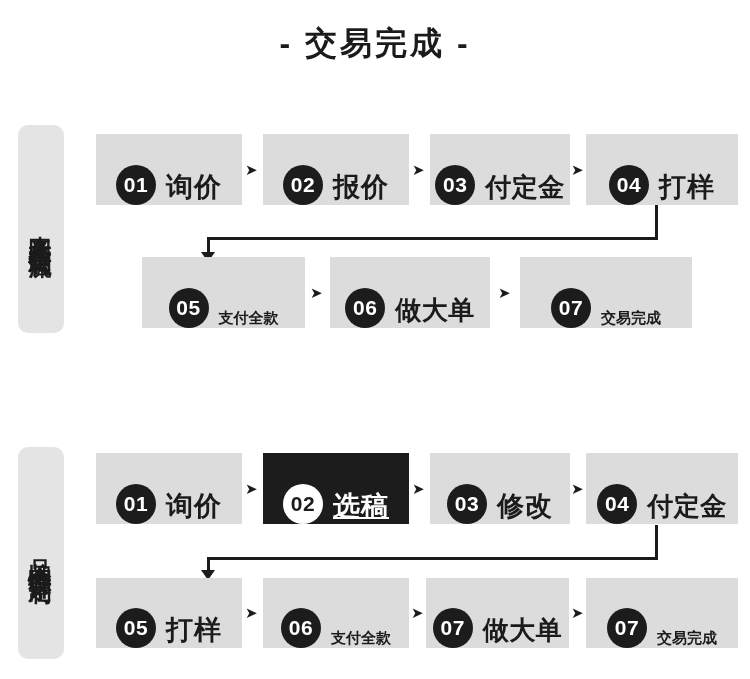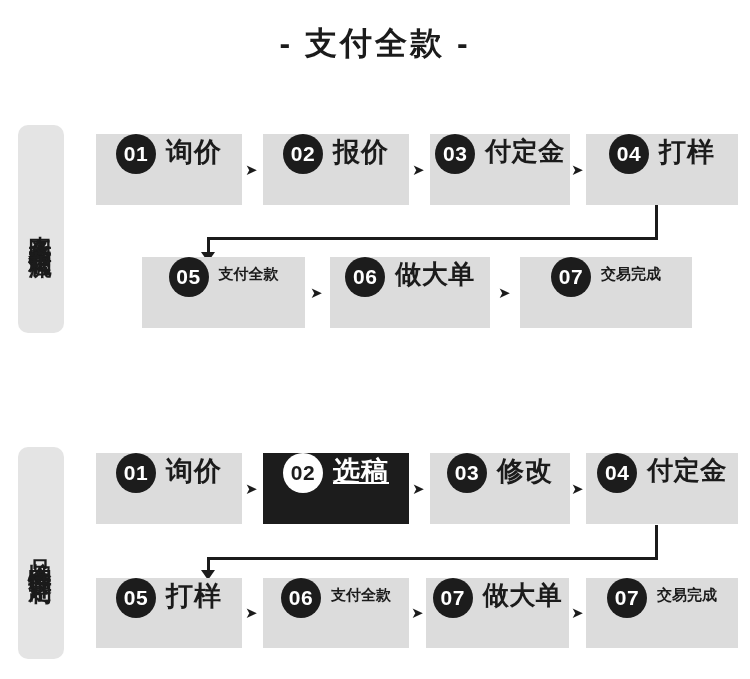--- a/index.html
+++ b/index.html
@@ -12,21 +12,21 @@
     font-size:32px;font-weight:bold;letter-spacing:3px;color:#1b1b1b;
   }
   .vlabel{
     position:absolute;width:46px;background:#e4e4e4;border-radius:10px;
     display:flex;align-items:center;justify-content:center;
     writing-mode:vertical-rl;text-orientation:upright;
     font-size:23px;font-weight:bold;letter-spacing:3px;color:#1b1b1b;
   }
   .step{
     position:absolute;background:#dcdcdc;
-    display:flex;align-items:flex-start;justify-content:center;gap:10px;
+    display:flex;align-items:flex-end;justify-content:center;gap:10px;
   }
   .step.dark{background:#1c1c1c;}
   .num{
     width:40px;height:40px;border-radius:50%;background:#1c1c1c;color:#ffffff;
     display:flex;align-items:center;justify-content:center;flex:none;
     font-size:21px;font-weight:bold;letter-spacing:0.5px;
   }
   .step.dark .num{background:#ffffff;color:#1c1c1c;}
   .txt{font-size:27px;font-weight:bold;letter-spacing:1px;white-space:nowrap;}
   .step.dark .txt{color:#ffffff;text-decoration:underline;}
@@ -40,21 +40,21 @@
     position:absolute;width:0;height:0;
     border-left:7px solid transparent;border-right:7px solid transparent;
     border-top:10px solid #1b1b1b;
   }
 </style>
 </head>
 <body>
 
 <div class="canvas">
 
-  <div class="title">- 支付全款 -</div>
+  <div class="title">- 交易完成 -</div>
 
   <div class="vlabel" style="left:18px;top:125px;height:208px;">来图来样定制流程</div>
 
   <div class="step" style="left:96px;top:134px;width:146px;height:71px;">
     <span class="num">01</span>
     <span class="txt">询价</span>
   </div>
   <span class="flow-arrow" style="left:245px;top:162px;">➤</span>
   <div class="step" style="left:263px;top:134px;width:146px;height:71px;">
     <span class="num">02</span>

